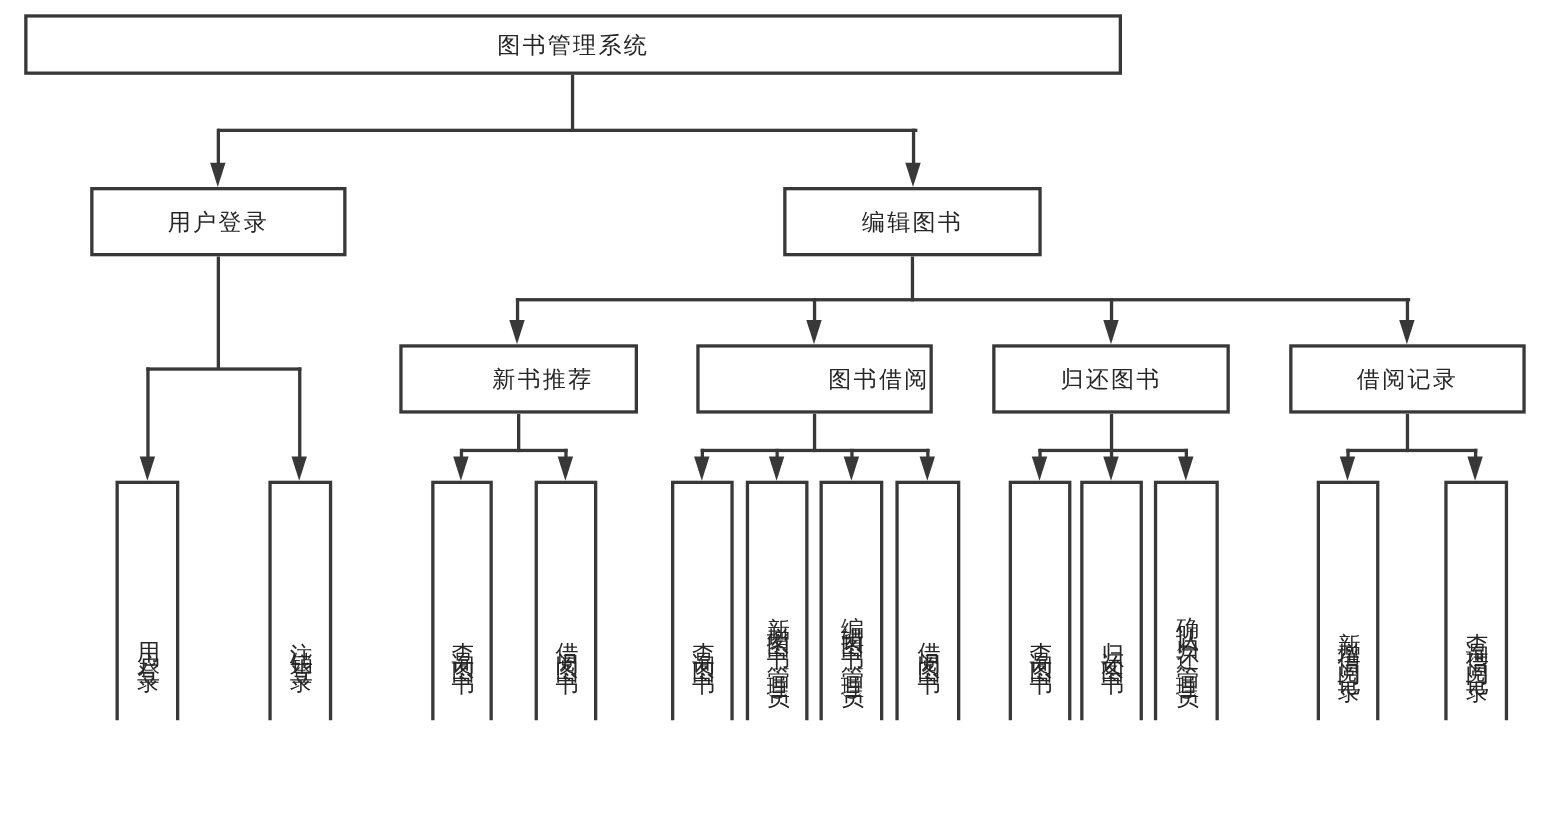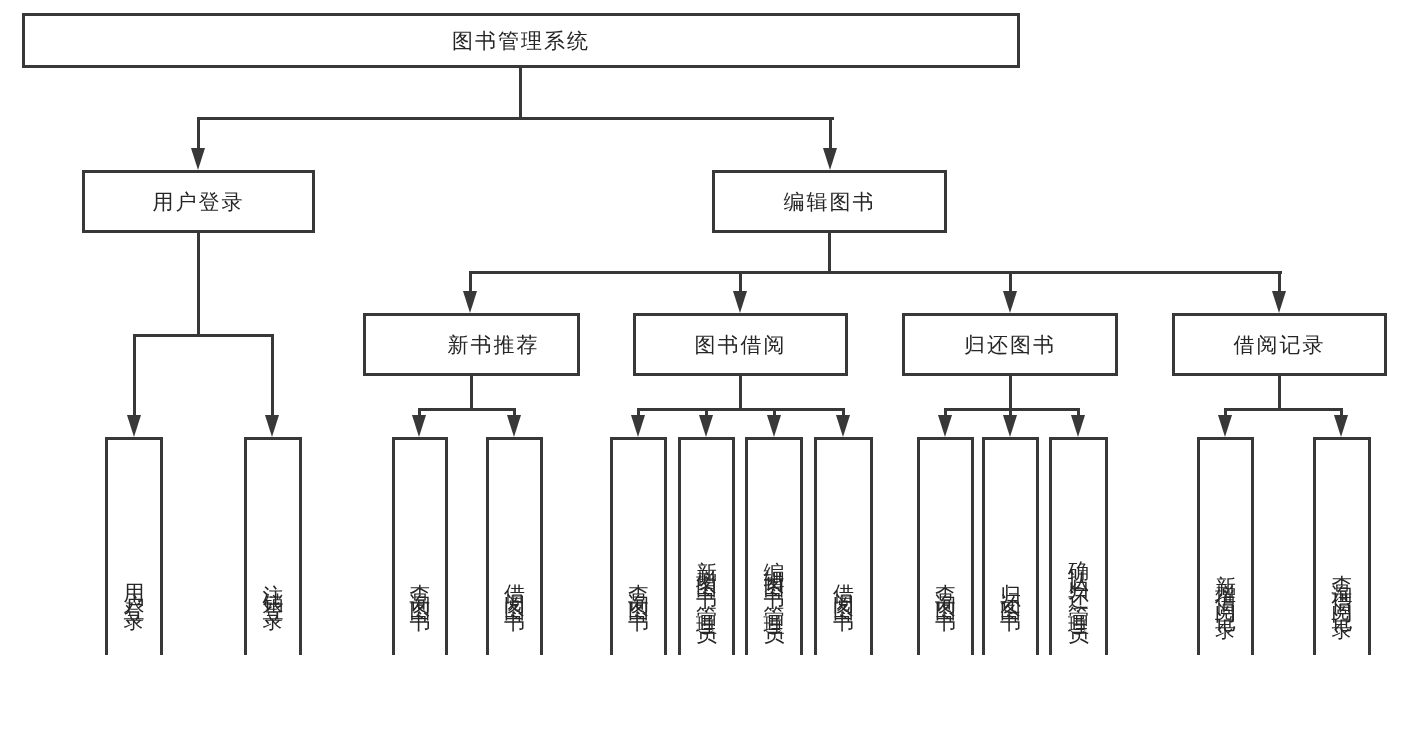--- a/index.html
+++ b/index.html
@@ -78,21 +78,21 @@
   </div>
 
   <div class="node" style="left:712px;top:170px;width:235px;height:63px;">
     <span class="lbl">编辑图书</span>
   </div>
 
   <div class="node" style="left:363px;top:313px;width:217px;height:63px;padding-left:44px;">
     <span class="lbl">新书推荐</span>
   </div>
 
-  <div class="node" style="left:633px;top:313px;width:215px;height:63px;">
+  <div class="node" style="left:633px;top:313px;width:215px;height:63px;justify-content:flex-end;">
     <span class="lbl">图书借阅</span>
   </div>
 
   <div class="node" style="left:902px;top:313px;width:216px;height:63px;">
     <span class="lbl">归还图书</span>
   </div>
 
   <div class="node" style="left:1172px;top:313px;width:215px;height:63px;">
     <span class="lbl">借阅记录</span>
   </div>

